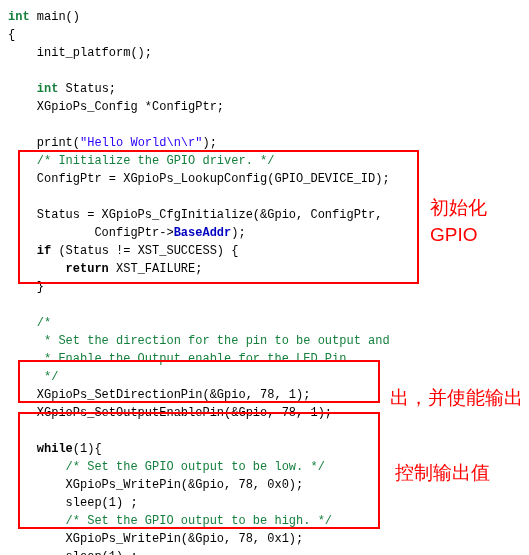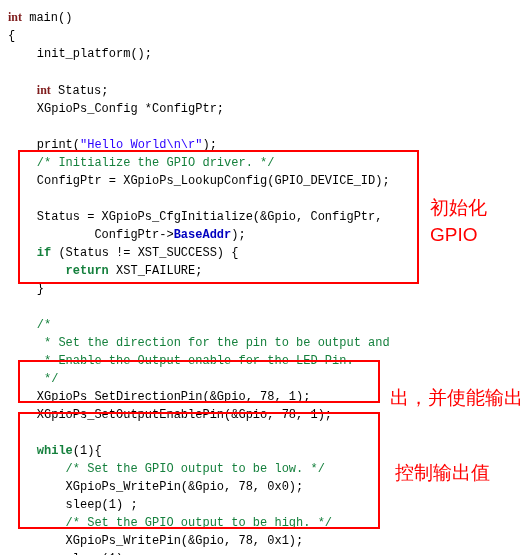--- a/index.html
+++ b/index.html
@@ -12,22 +12,22 @@
     color: #000;
     width: 529px;
     box-sizing: border-box;
     position: relative;
   }
   pre {
     margin: 0;
     font-family: inherit;
     white-space: pre;
   }
-  .kw { color: #15803d; font-weight: bold; }
-  .type { color: #7f1d1d; font-weight: bold; font-family: Liberation Serif, serif; }
+  .kw { color: #000000; font-weight: bold; }
+  .type { color: #15803d; font-weight: bold; }
   .str { color: #2a00ff; }
   .com { color: #15803d; font-family: Liberation Mono, monospace; }
   .field { color: #0000c0; font-weight: bold; }
   .ann {
     position: absolute;
     color: #ff0000;
     font-family: "Microsoft YaHei", SimSun, sans-serif;
     font-size: 19px;
     line-height: 1.4;
     white-space: nowrap;

